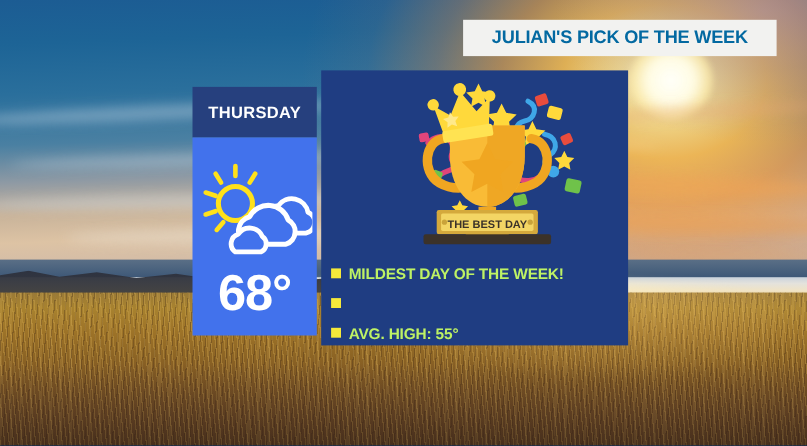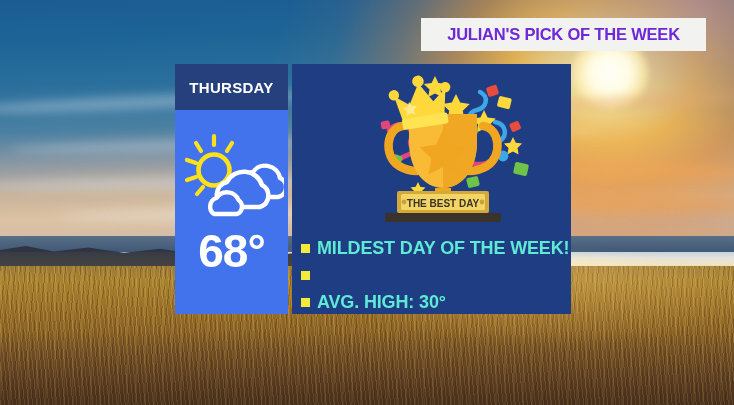--- a/index.html
+++ b/index.html
@@ -127,37 +127,37 @@
       rgba(255,206,120,0.30) 0%, rgba(255,190,100,0) 100%);
   }
 
   
   .title-banner {
     position:absolute; left:421px; top:18px; width:285px; height:33px;
     background:#f2f2f0;
     display:flex; align-items:center; justify-content:center;
   }
   .title-banner span {
-    font-size:16.5px; font-weight:bold; color:#6d28d9;
+    font-size:16.5px; font-weight:bold; color:#0369a1;
     letter-spacing:-0.2px; white-space:nowrap;
   }
 
   
   .day-panel {
-    position:absolute; left:175px; top:64px; width:113px; height:250px;
+    position:absolute; left:175px; top:79px; width:113px; height:250px;
   }
   .day-head {
     height:46px; background:#26407e;
     display:flex; align-items:center; justify-content:center;
   }
   .day-head span {
     font-size:15px; font-weight:bold; color:#ffffff; letter-spacing:0.3px;
   }
   .day-body {
-    height:204px; background:#4272ec;
+    height:180px; background:#4272ec;
     display:flex; flex-direction:column; align-items:center;
   }
   .wx-icon { margin-top:22px; width:104px; height:86px; position:relative; }
   .temp {
     font-size:46px; font-weight:bold; color:#ffffff;
     letter-spacing:-1px; margin-top:10px; line-height:1;
   }
 
   
   .info-panel {
@@ -169,21 +169,21 @@
   }
   .bullets {
     position:absolute; left:0; top:165px; width:279px; height:85px;
     padding-left:9px; padding-top:6px;
   }
   .bullet { display:flex; align-items:center; height:27px; }
   .bullet-marker {
     width:9px; height:9px; background:#f5e93a; flex:0 0 auto; margin-right:7px;
   }
   .bullet-text {
-    font-size:18px; font-weight:bold; color:#5eead4;
+    font-size:14px; font-weight:bold; color:#bef264;
     letter-spacing:-0.15px; white-space:nowrap;
   }
 </style>
 </head>
 <body>
 
 <div class="photo">
   <div class="sky"></div>
   <div class="sky-warm"></div>
   <div class="sky-purple"></div>
@@ -323,16 +323,16 @@
   <div class="bullets">
     <div class="bullet">
       <div class="bullet-marker"></div>
       <div class="bullet-text">MILDEST DAY OF THE WEEK!</div>
     </div>
     <div class="bullet">
       <div class="bullet-marker"></div>
     </div>
     <div class="bullet">
       <div class="bullet-marker"></div>
-      <div class="bullet-text">AVG. HIGH: 30°</div>
+      <div class="bullet-text">AVG. HIGH: 55°</div>
     </div>
   </div>
 </div>
 
 </body></html>

